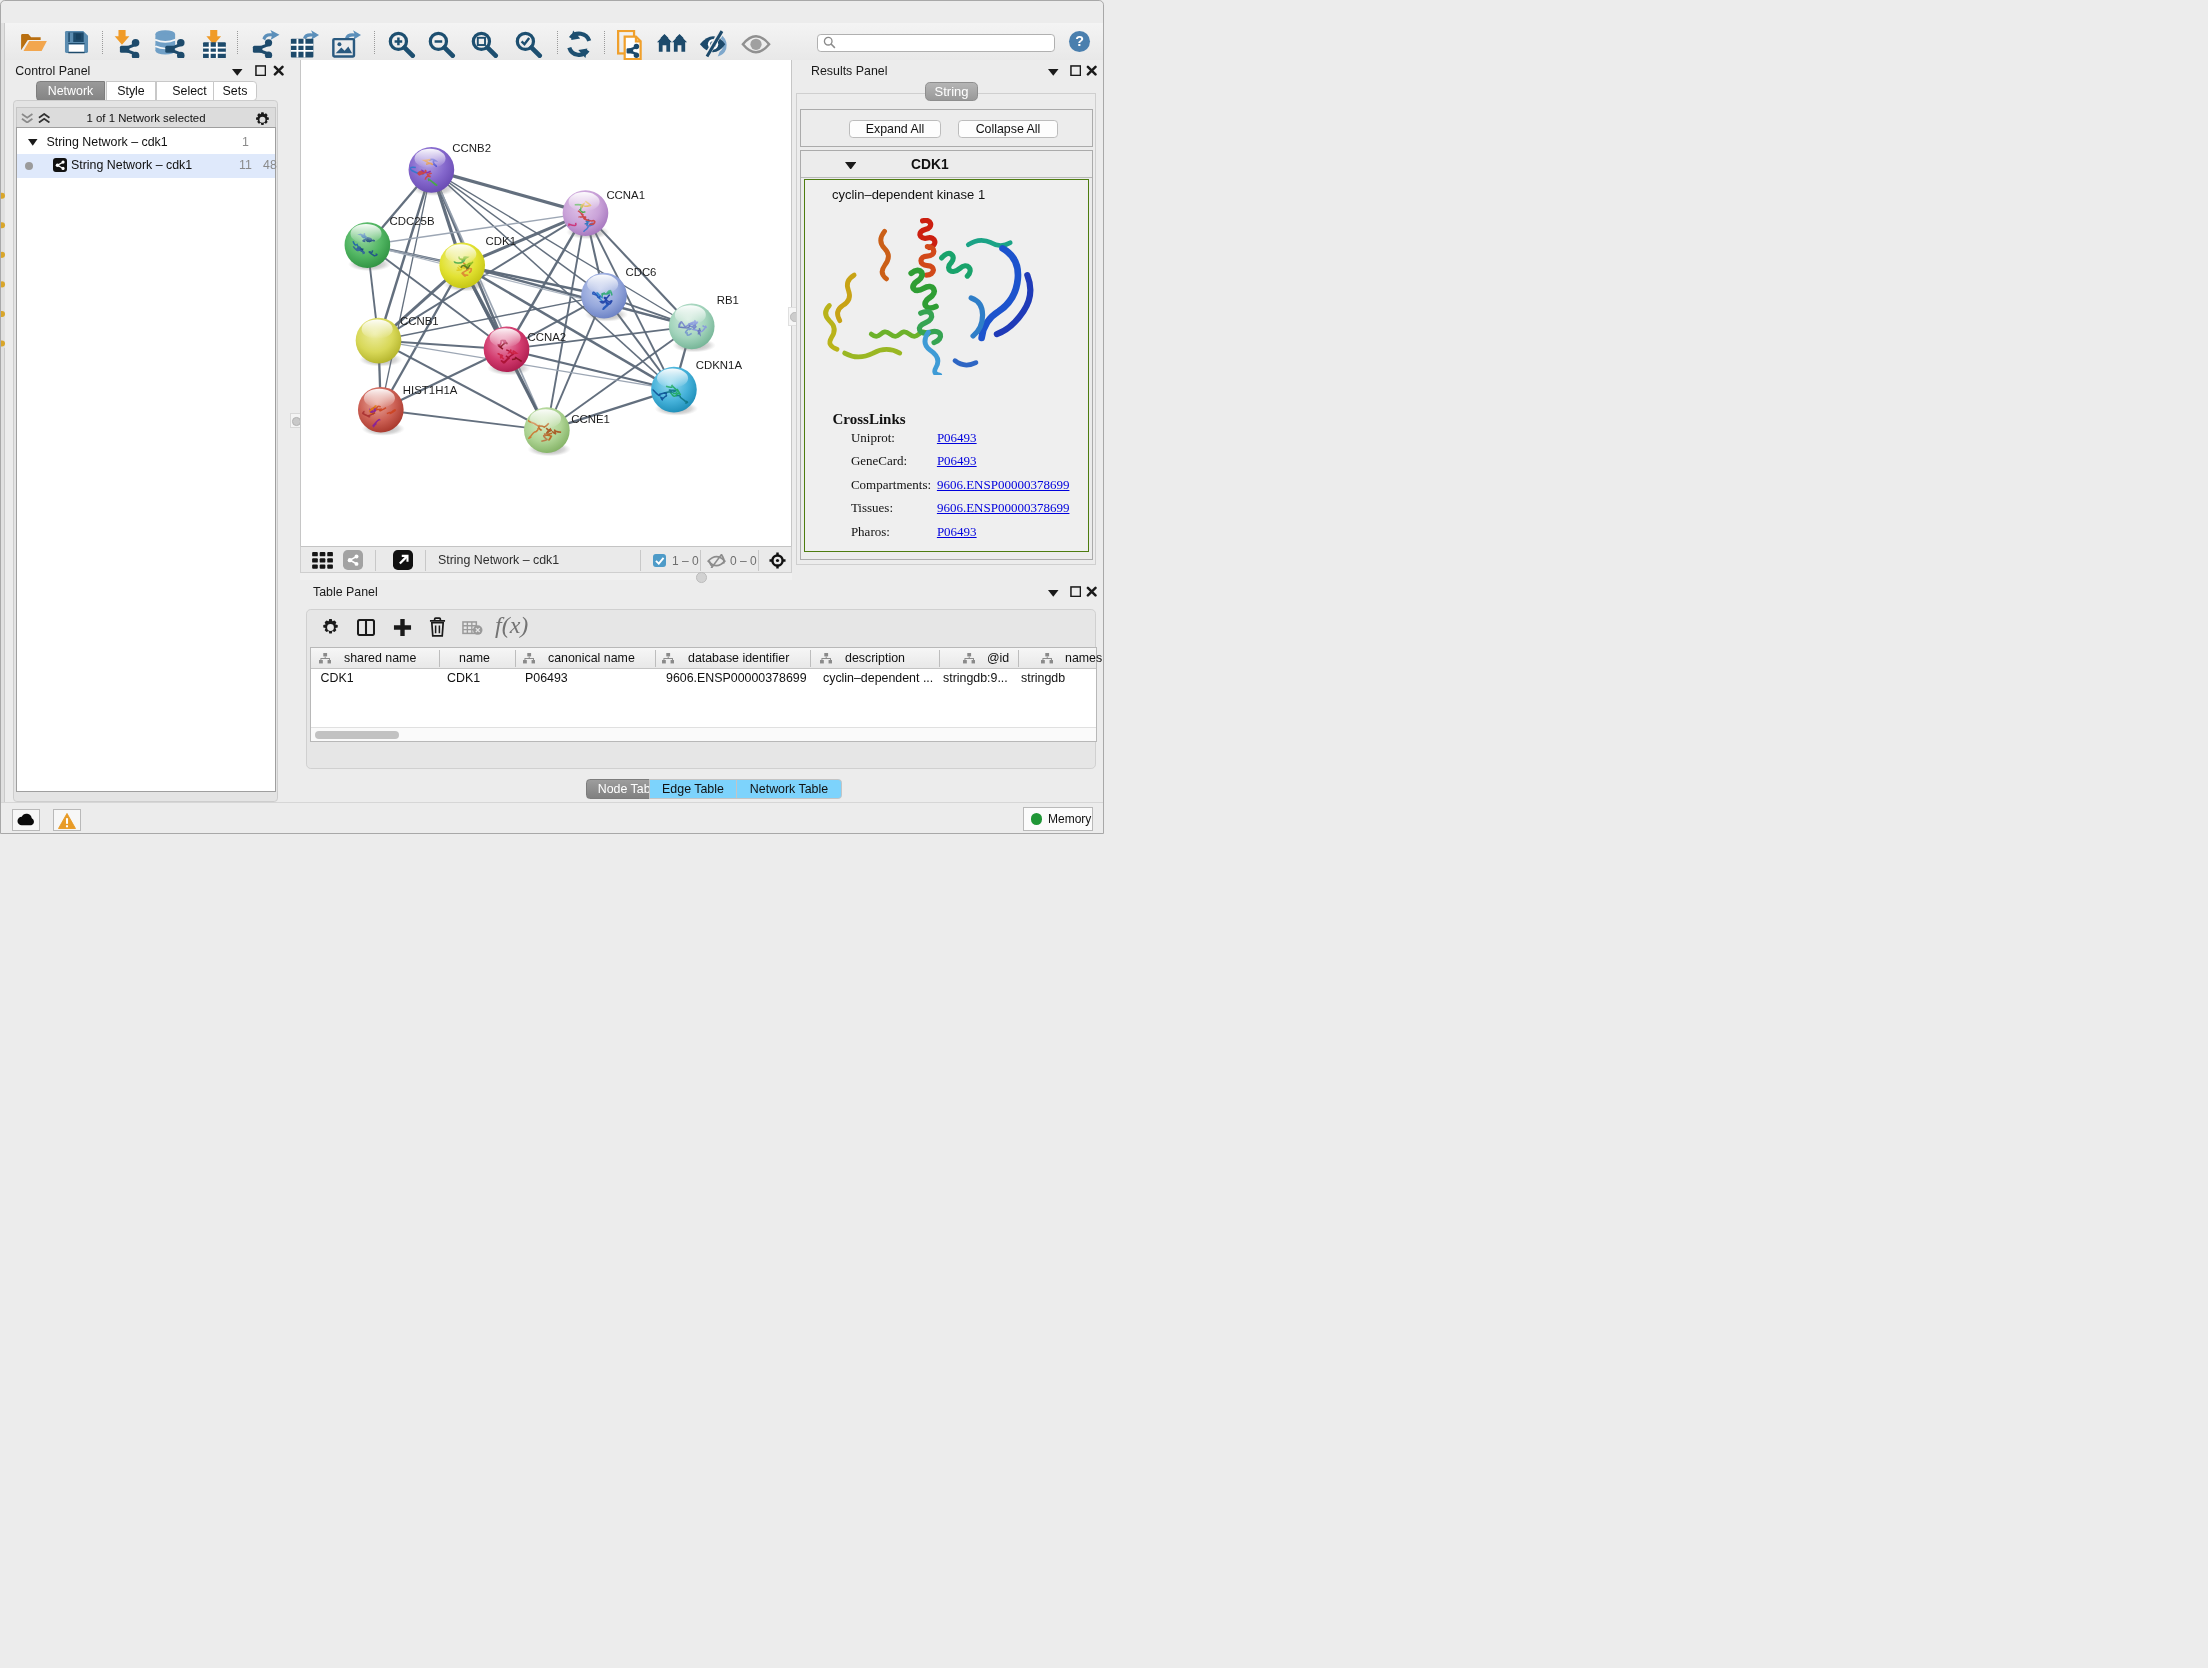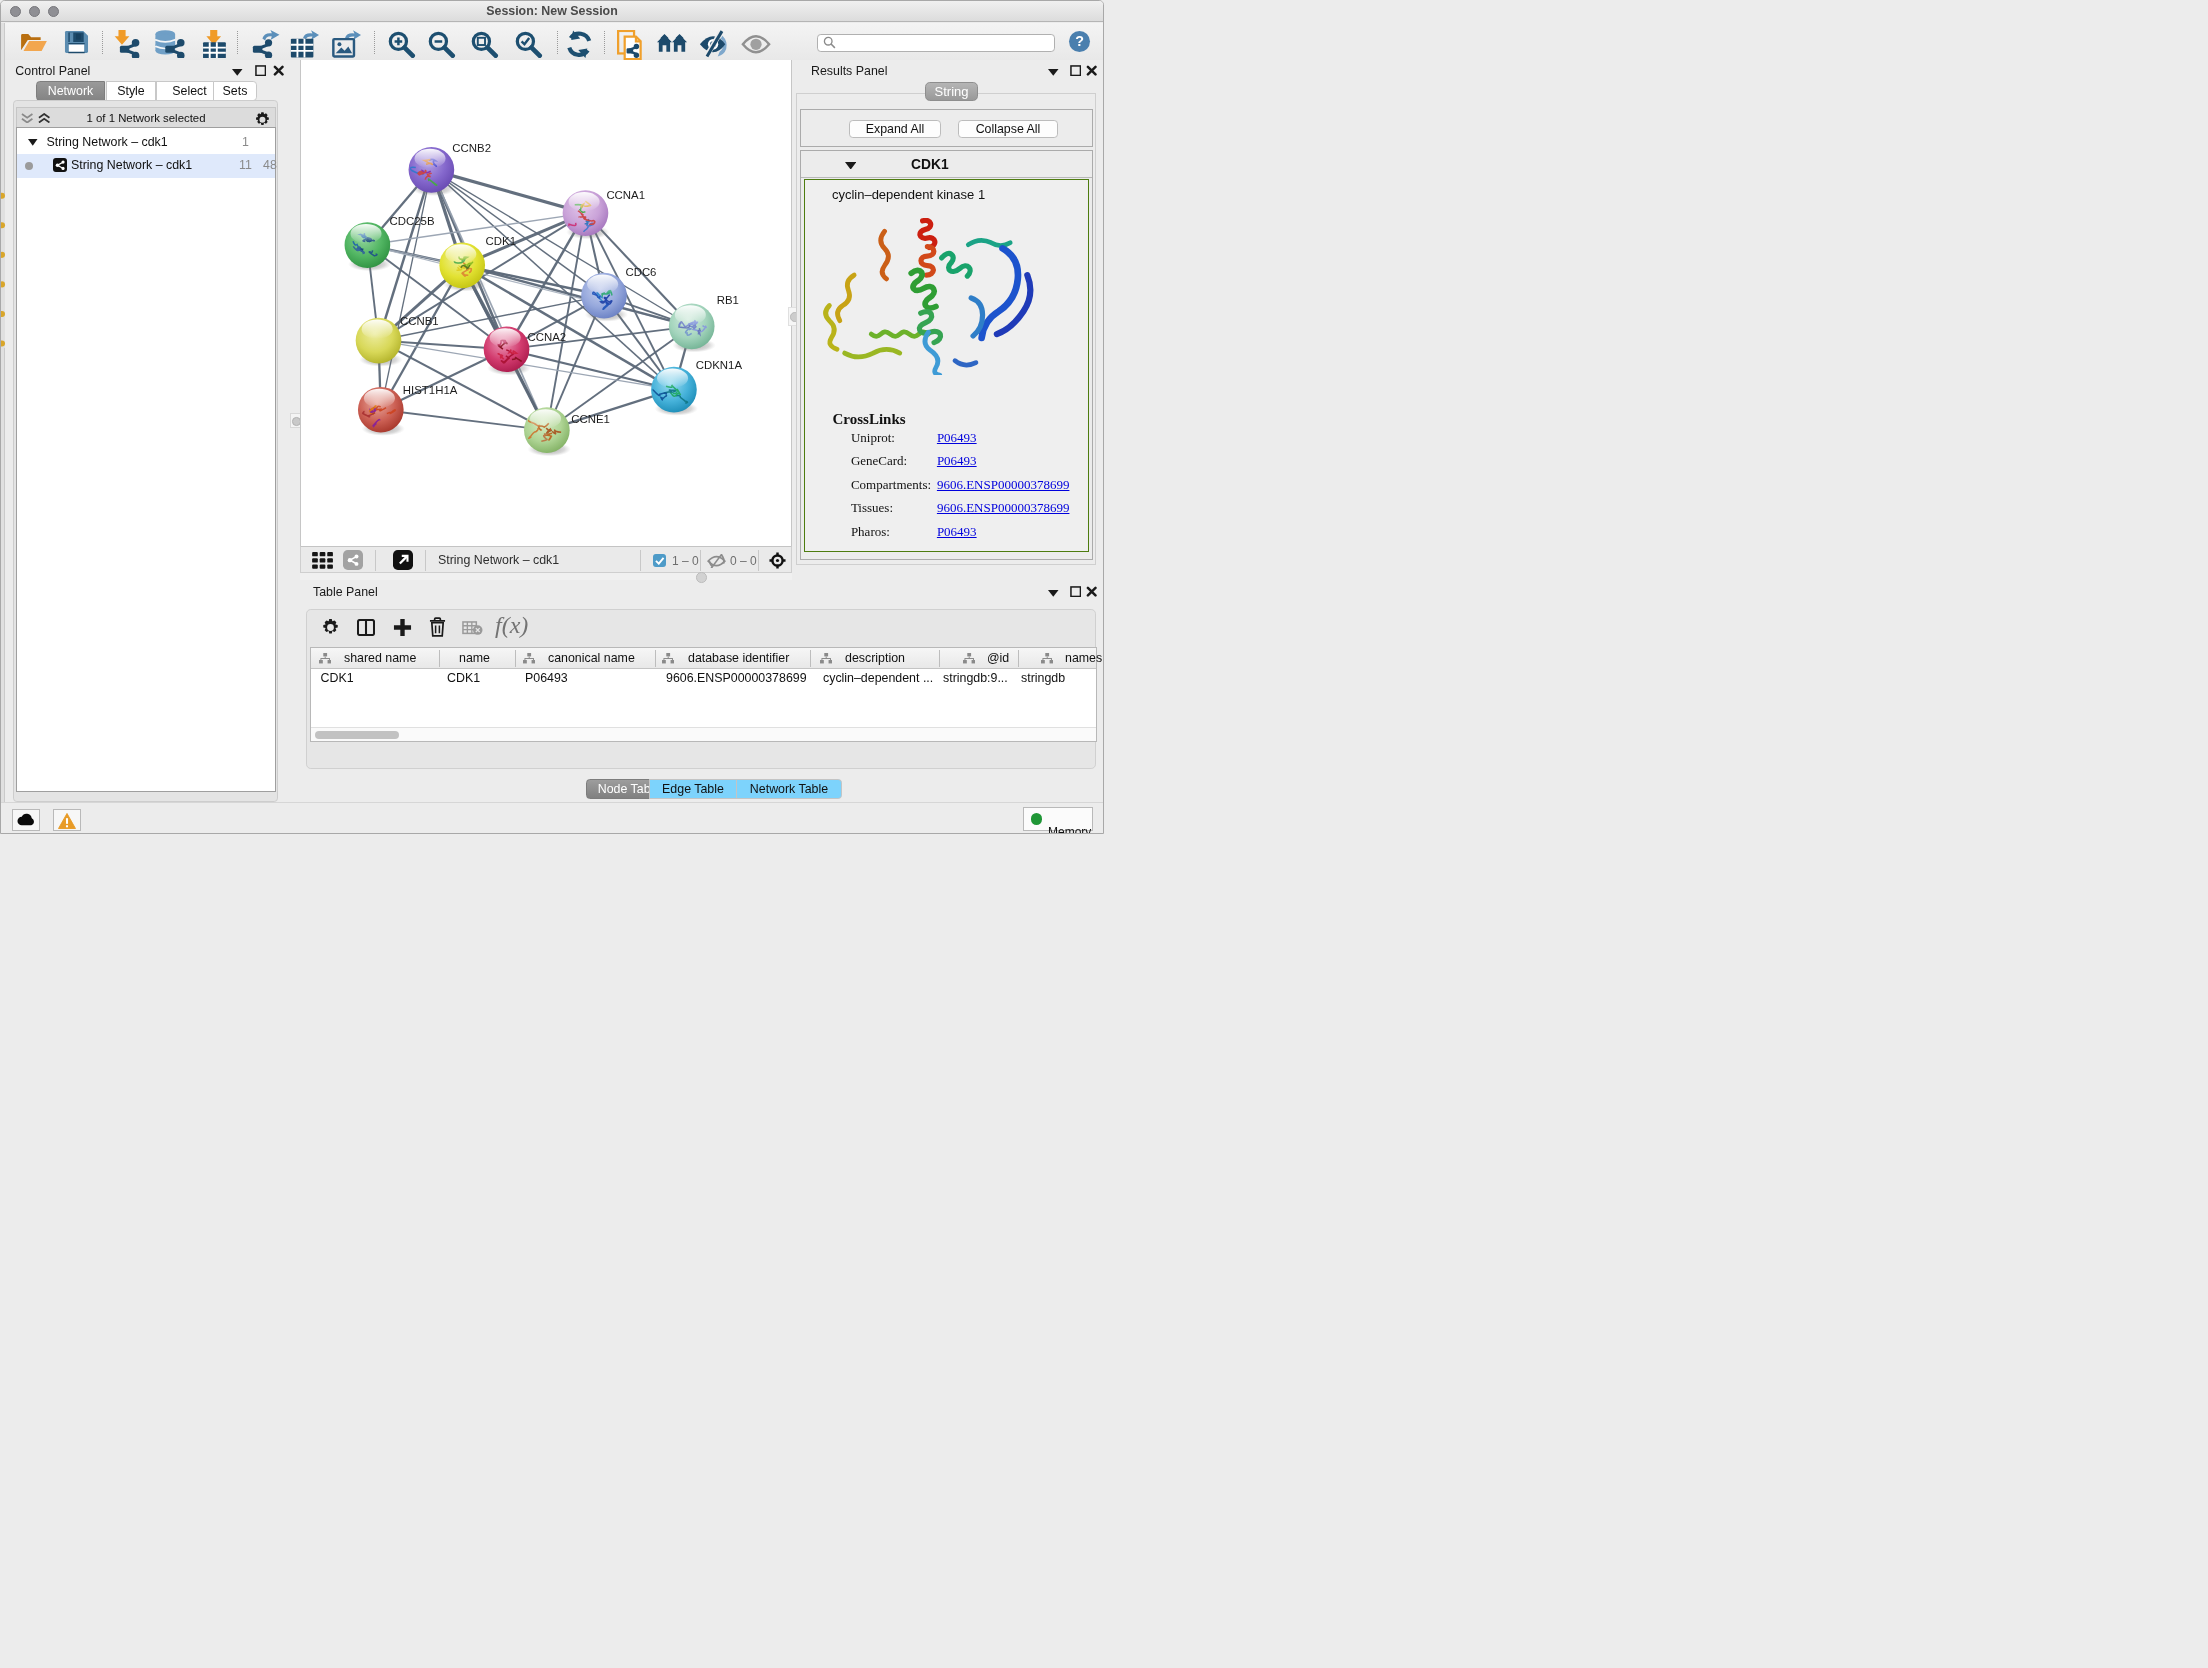--- a/index.html
+++ b/index.html
@@ -30,26 +30,20 @@
 .btab { position:absolute; height:20px; border:1px solid #c4c4c4; background:#7dd3fc; font-size:12.4px; text-align:center; line-height:19px; color:#111; }
 .btab.active { background:linear-gradient(#9d9d9d,#808080); color:#fff; border-color:#7c7c7c; }
 .treeic { position:absolute; top:4.8px; }
 .hlbl { position:absolute; top:2.9px; }
 .dlbl { position:absolute; top:1.9px; white-space:nowrap; }
 .hsep { position:absolute; top:1.9px; height:17px; width:0; border-left:1px solid #bdbdbd; }
 </style>
 </head>
 <body>
 <div class="win">
-  <div class="titlebar">
-    <div class="tl" style="left:8.6px;"></div>
-    <div class="tl" style="left:27.6px;"></div>
-    <div class="tl" style="left:47px;"></div>
-    <div class="title">Session: New Session</div>
-  </div>
   <div class="toolbar" id="toolbar">
     <svg class="tbi" style="left:19px;top:8.6px;" width="27" height="21" viewBox="0 0 28 22">
       <path d="M1 19 L1 3.5 Q1 2 2.5 2 L8.5 2 L11.5 5.5 L21.5 5.5 L21.5 8.5 L8 8.5 Z" fill="#b96f10"></path>
       <path d="M3.5 20 L9.5 9.5 L28 9.5 L22.5 20 Z" fill="#f2a64e"></path>
     </svg>
     <svg class="tbi" style="left:63px;top:6.7px;" width="25" height="24" viewBox="0 0 26 25">
       <path d="M2.5 1 L20 1 L25 6 L25 22.5 Q25 24 23.5 24 L2.5 24 Q1 24 1 22.5 L1 2.5 Q1 1 2.5 1 Z" fill="#5b8cb0"></path>
       <rect x="4.5" y="2.5" width="16" height="10" fill="#1d4a6b"></rect>
       <rect x="6" y="2.5" width="3.6" height="10" fill="#5b8cb0"></rect>
       <rect x="12.5" y="4" width="5" height="6" fill="#17405e"></rect>
@@ -815,18 +809,18 @@
       </div>
       <div style="position:absolute;left:52px;top:5.7px;width:27.6px;height:22px;background:#f7f7f7;border:1px solid #b9b9b9;">
         <svg style="position:absolute;left:3.8px;top:2.9px;" width="18" height="16" viewBox="0 0 19 17">
             <path d="M9.5 0.5 L18.5 16.5 L0.5 16.5 Z" fill="#e89b27" stroke="#e89b27" stroke-width="1" stroke-linejoin="round"></path>
             <rect x="8.4" y="5.5" width="2.2" height="6" fill="#fff"></rect>
             <rect x="8.4" y="13" width="2.2" height="2.2" fill="#fff"></rect>
           </svg>
       </div>
       <div style="position:absolute;left:1022px;top:3.8px;width:70px;height:24px;background:#fbfbfb;border:1px solid #b9b9b9;">
         <div style="position:absolute;left:6.7px;top:5.7px;width:11.4px;height:11.4px;border-radius:50%;background:#1f9636;"></div>
-        <span style="position:absolute;left:24px;top:3.8px;font-size:12px;color:#111;margin-top:13px;">Memory</span>
+        <span style="position:absolute;left:24px;top:3.8px;font-size:12px;color:#111;">Memory</span>
       </div>
     </div>
   </div>
 </div>
 
 
 </body></html>

